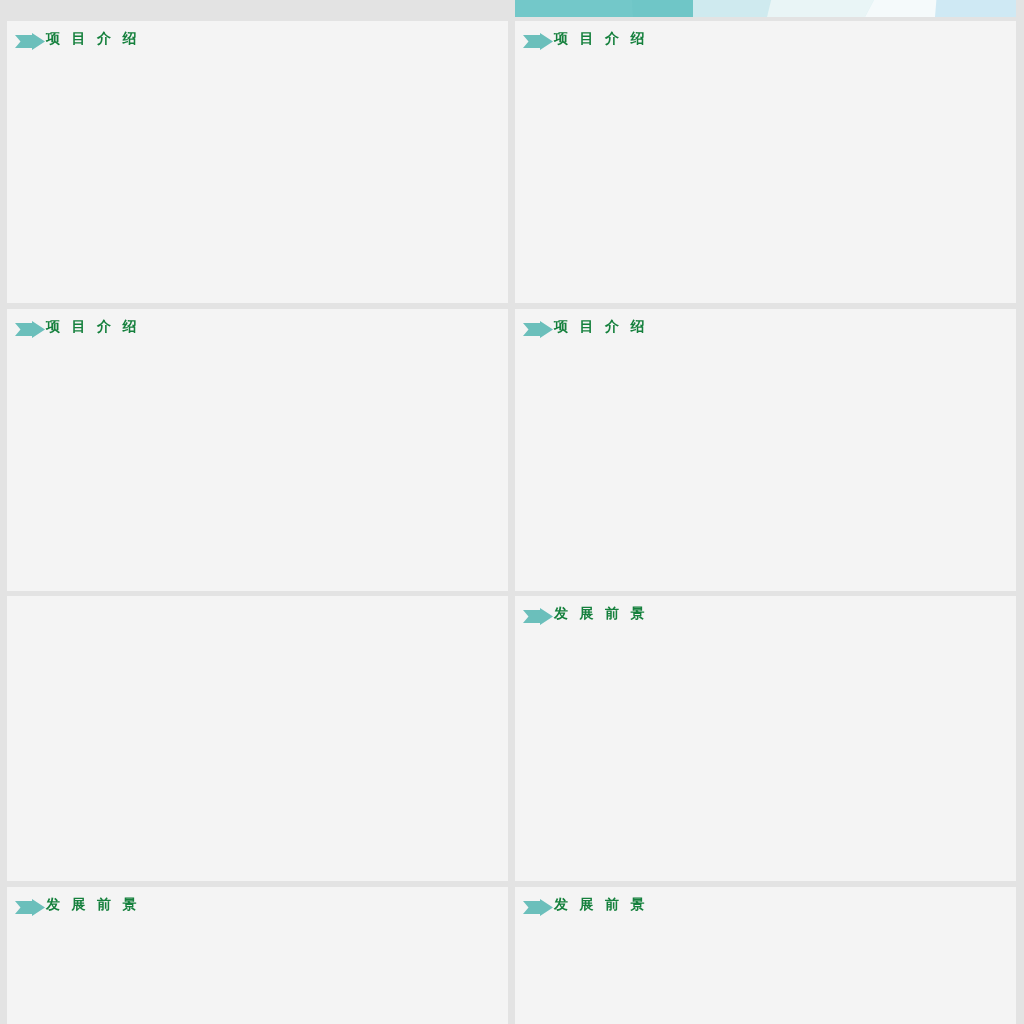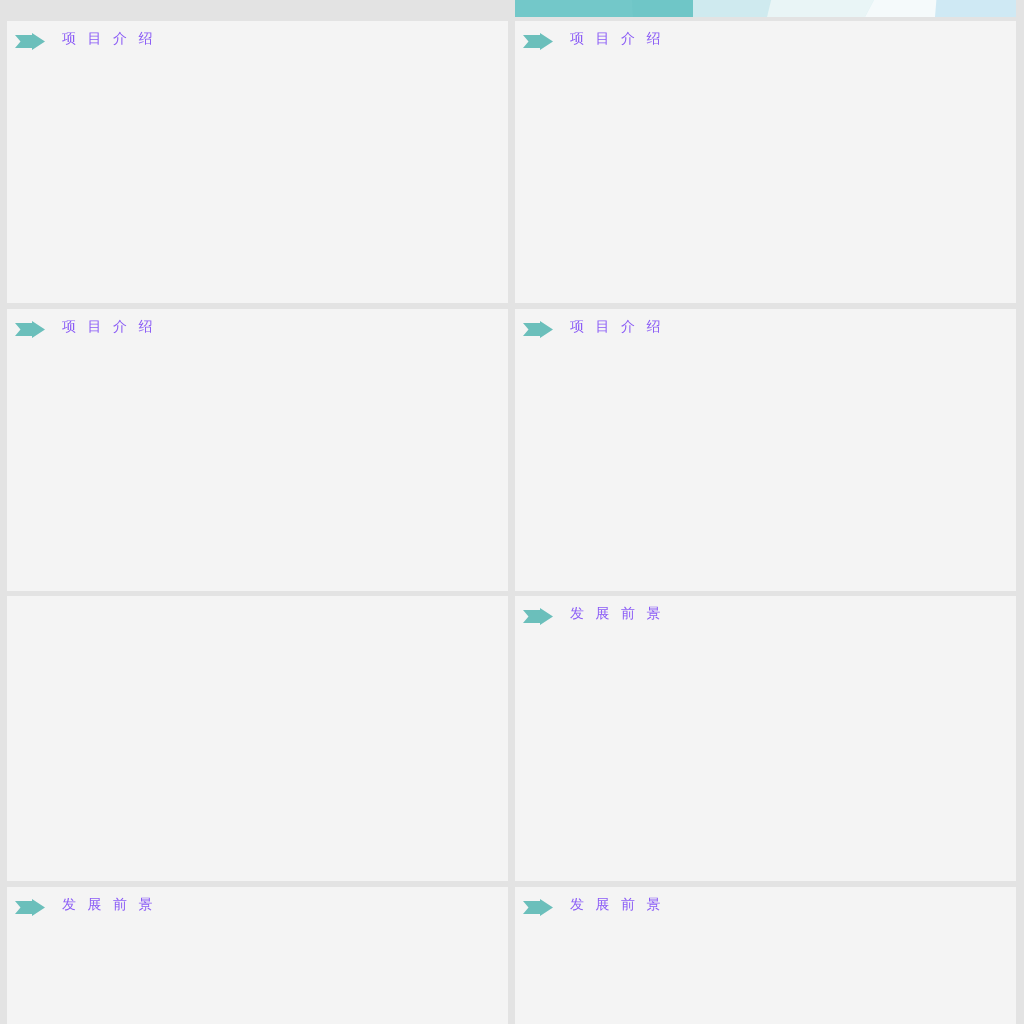--- a/index.html
+++ b/index.html
@@ -11,22 +11,22 @@
   .s-r{left:515px;width:501px;}
   
   .r0{top:-265px;height:282px;}
   .r1{top:21px;height:282px;}
   .r2{top:309px;height:282px;}
   .r3{top:596px;height:285px;}
   .r4{top:887px;height:282px;}
 
   .hdr{position:absolute;left:0;top:0;width:100%;height:40px;}
   .hdr .arw{position:absolute;left:8px;top:12px;width:30px;height:17px;}
-  .hdr .ttl{position:absolute;left:39px;top:9px;font-size:14px;color:#8b5cf6;
-            letter-spacing:4px;font-family:"Liberation Serif",serif;font-weight:400;margin-left:16px;}
+  .hdr .ttl{position:absolute;left:39px;top:9px;font-size:14px;color:#15803d;
+            letter-spacing:4px;font-family:"Liberation Serif",serif;font-weight:700;}
   .poly{position:absolute;left:0;top:0;width:100%;height:100%;}
   svg{display:block;}
 </style>
 </head>
 <body>
 
 <div class="page">
 
 <div class="slide s-r r0">
   <svg class="poly" viewBox="0 0 501 282" preserveAspectRatio="none">

